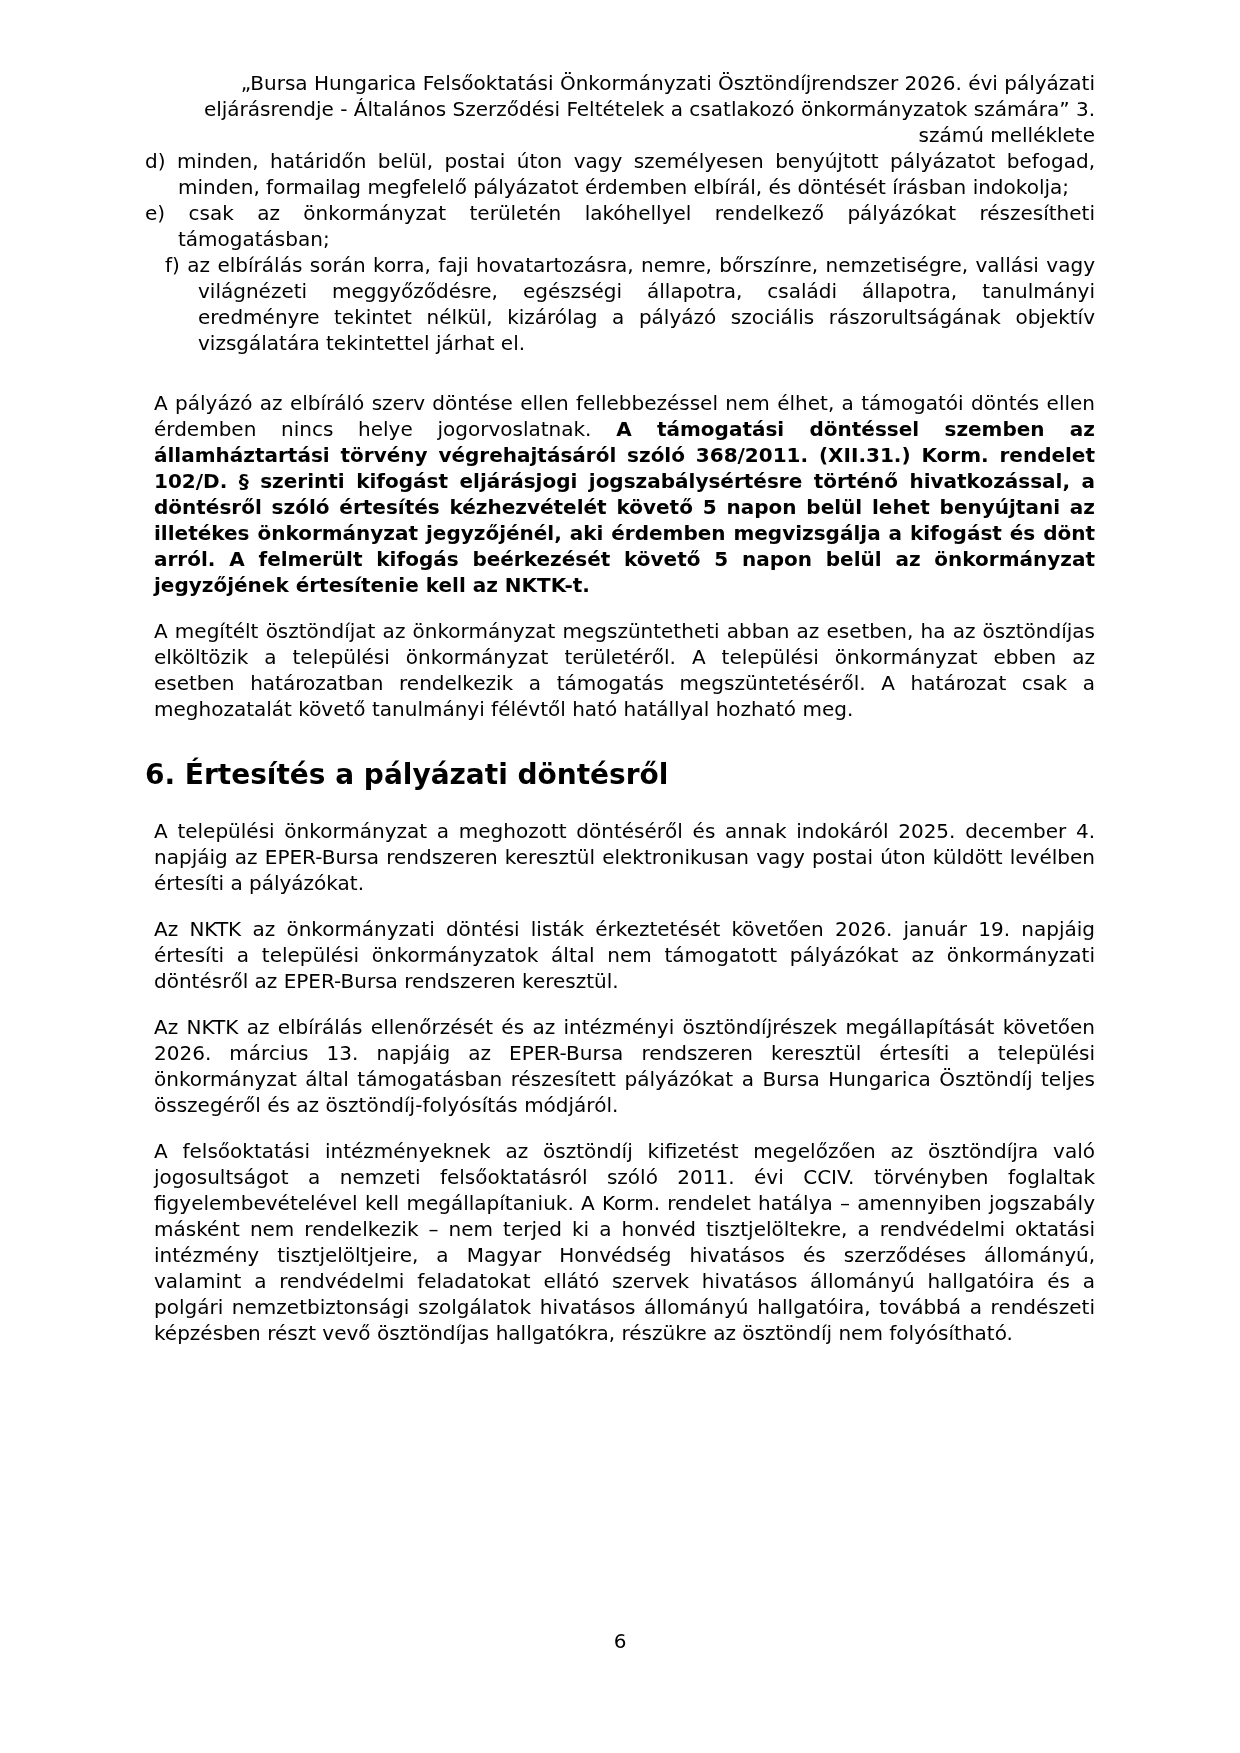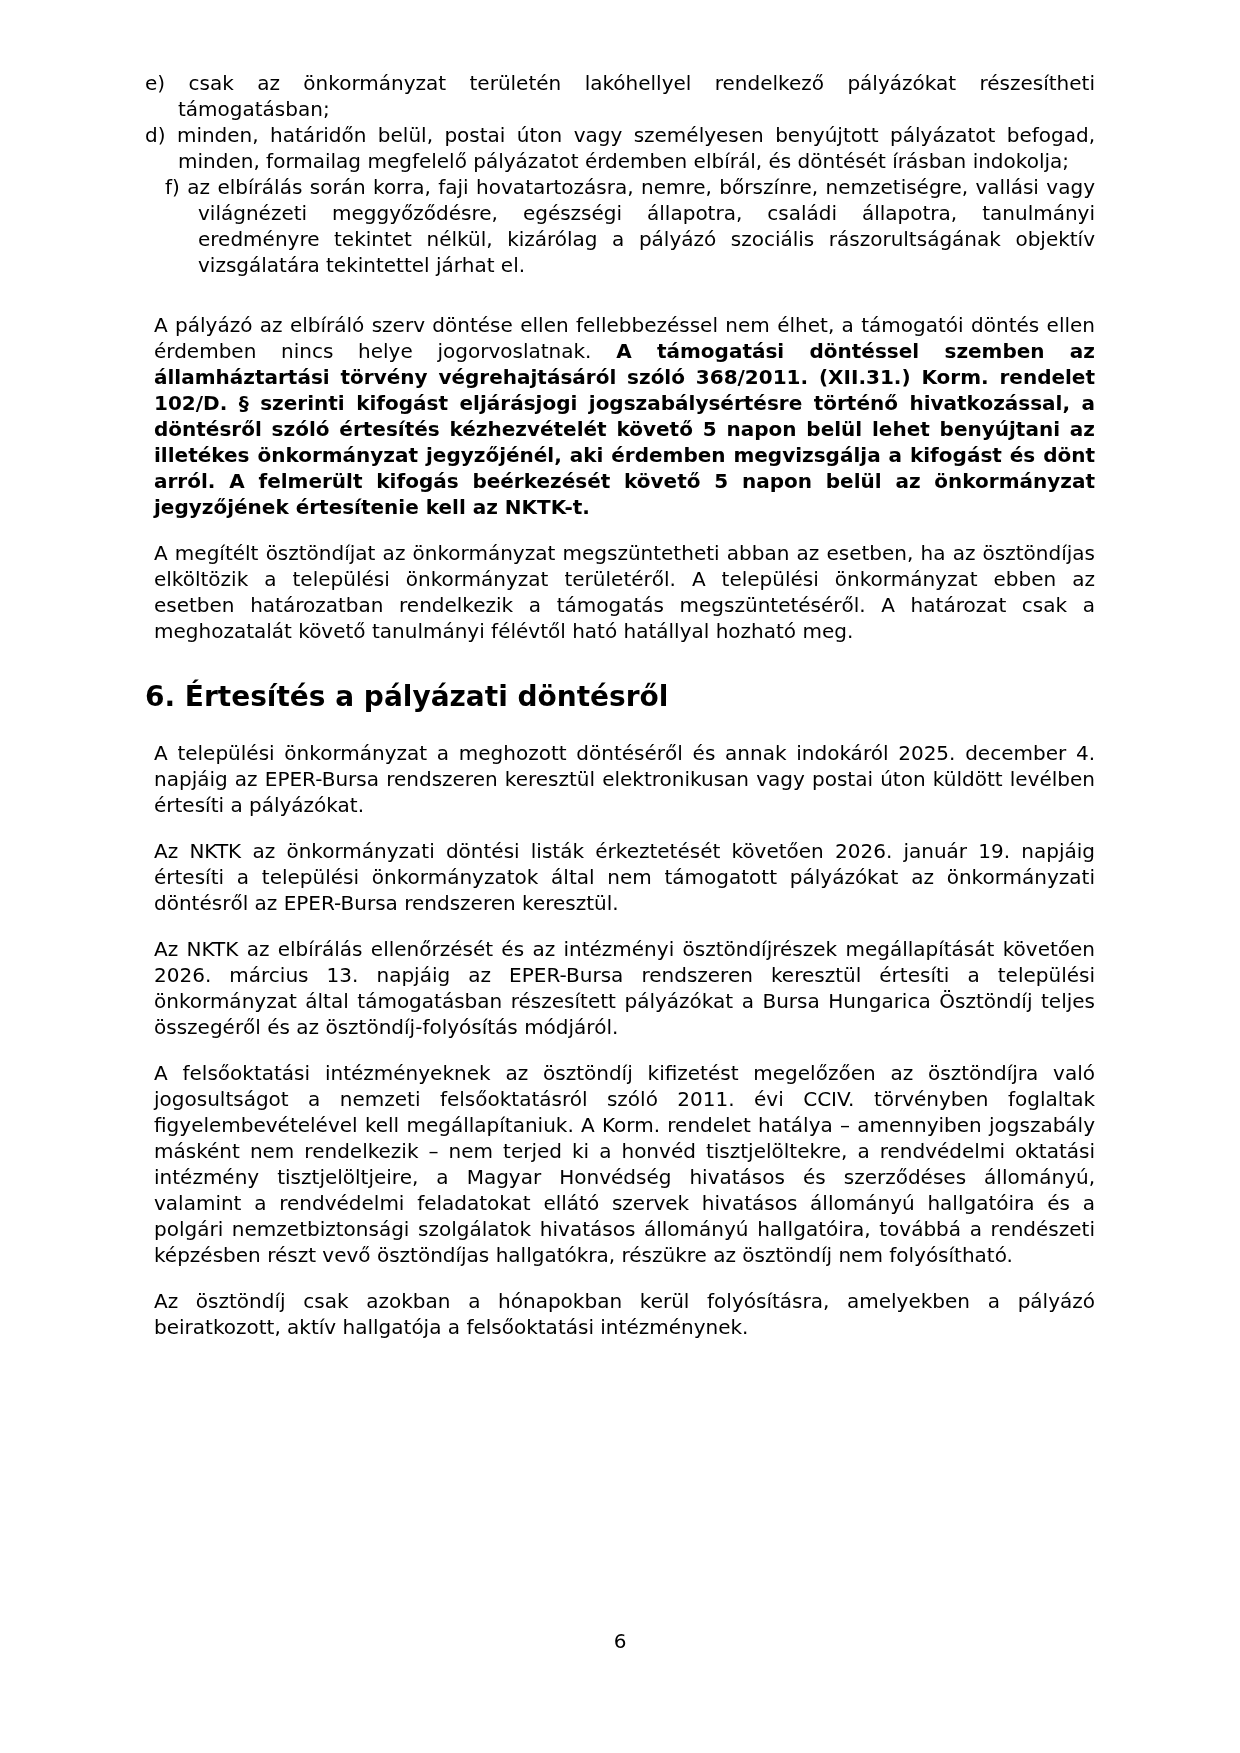--- a/index.html
+++ b/index.html
@@ -53,39 +53,39 @@
     width: 950px;
     top: 1628px;
     text-align: center;
   }
 </style>
 </head>
 <body>
 
 <div class="page">
 
+  <p class="doc-header">„Bursa Hungarica Felsőoktatási Önkormányzati Ösztöndíjrendszer 2026. évi pályázati eljárásrendje - Általános Szerződési Feltételek a csatlakozó önkormányzatok számára” 3. számú melléklete</p>
 
   <div>
+    <p class="list-item"><span>d)</span> <span>minden, határidőn belül, postai úton vagy személyesen benyújtott pályázatot befogad, minden, formailag megfelelő pályázatot érdemben elbírál, és döntését írásban indokolja;</span></p>
     <p class="list-item"><span>e)</span> <span>csak az önkormányzat területén lakóhellyel rendelkező pályázókat részesítheti támogatásban;</span></p>
-    <p class="list-item"><span>d)</span> <span>minden, határidőn belül, postai úton vagy személyesen benyújtott pályázatot befogad, minden, formailag megfelelő pályázatot érdemben elbírál, és döntését írásban indokolja;</span></p>
     <p class="list-item last"><span>f)</span> <span>az elbírálás során korra, faji hovatartozásra, nemre, bőrszínre, nemzetiségre, vallási vagy világnézeti meggyőződésre, egészségi állapotra, családi állapotra, tanulmányi eredményre tekintet nélkül, kizárólag a pályázó szociális rászorultságának objektív vizsgálatára tekintettel járhat el.</span></p>
   </div>
 
   <p class="body"><span>A pályázó az elbíráló szerv döntése ellen fellebbezéssel nem élhet, a támogatói döntés ellen érdemben nincs helye jogorvoslatnak. </span><span class="bold-run">A támogatási döntéssel szemben az államháztartási törvény végrehajtásáról szóló 368/2011. (XII.31.) Korm. rendelet 102/D. § szerinti kifogást eljárásjogi jogszabálysértésre történő hivatkozással, a döntésről szóló értesítés kézhezvételét követő 5 napon belül lehet benyújtani az illetékes önkormányzat jegyzőjénél, aki érdemben megvizsgálja a kifogást és dönt arról. A felmerült kifogás beérkezését követő 5 napon belül az önkormányzat jegyzőjének értesítenie kell az NKTK-t.</span></p>
 
   <p class="body">A megítélt ösztöndíjat az önkormányzat megszüntetheti abban az esetben, ha az ösztöndíjas elköltözik a települési önkormányzat területéről. A települési önkormányzat ebben az esetben határozatban rendelkezik a támogatás megszüntetéséről. A határozat csak a meghozatalát követő tanulmányi félévtől ható hatállyal hozható meg.</p>
 
   <h2 class="sec">6. Értesítés a pályázati döntésről</h2>
 
   <p class="body">A települési önkormányzat a meghozott döntéséről és annak indokáról 2025. december 4. napjáig az EPER-Bursa rendszeren keresztül elektronikusan vagy postai úton küldött levélben értesíti a pályázókat.</p>
 
   <p class="body">Az NKTK az önkormányzati döntési listák érkeztetését követően 2026. január 19. napjáig értesíti a települési önkormányzatok által nem támogatott pályázókat az önkormányzati döntésről az EPER-Bursa rendszeren keresztül.</p>
 
   <p class="body">Az NKTK az elbírálás ellenőrzését és az intézményi ösztöndíjrészek megállapítását követően 2026. március 13. napjáig az EPER-Bursa rendszeren keresztül értesíti a települési önkormányzat által támogatásban részesített pályázókat a Bursa Hungarica Ösztöndíj teljes összegéről és az ösztöndíj-folyósítás módjáról.</p>
 
 
   <p class="body">A felsőoktatási intézményeknek az ösztöndíj kifizetést megelőzően az ösztöndíjra való jogosultságot a nemzeti felsőoktatásról szóló 2011. évi CCIV. törvényben foglaltak figyelembevételével kell megállapítaniuk. A Korm. rendelet hatálya – amennyiben jogszabály másként nem rendelkezik – nem terjed ki a honvéd tisztjelöltekre, a rendvédelmi oktatási intézmény tisztjelöltjeire, a Magyar Honvédség hivatásos és szerződéses állományú, valamint a rendvédelmi feladatokat ellátó szervek hivatásos állományú hallgatóira és a polgári nemzetbiztonsági szolgálatok hivatásos állományú hallgatóira, továbbá a rendészeti képzésben részt vevő ösztöndíjas hallgatókra, részükre az ösztöndíj nem folyósítható.</p>
 
-  <p class="body">Az ösztöndíj csak azokban a hónapokban kerül folyósításra, amelyekben a pályázó beiratkozott, aktív hallgatója a felsőoktatási intézménynek.</p>
 
   <div class="page-number">6</div>
 
 </div>
 
 </body></html>

